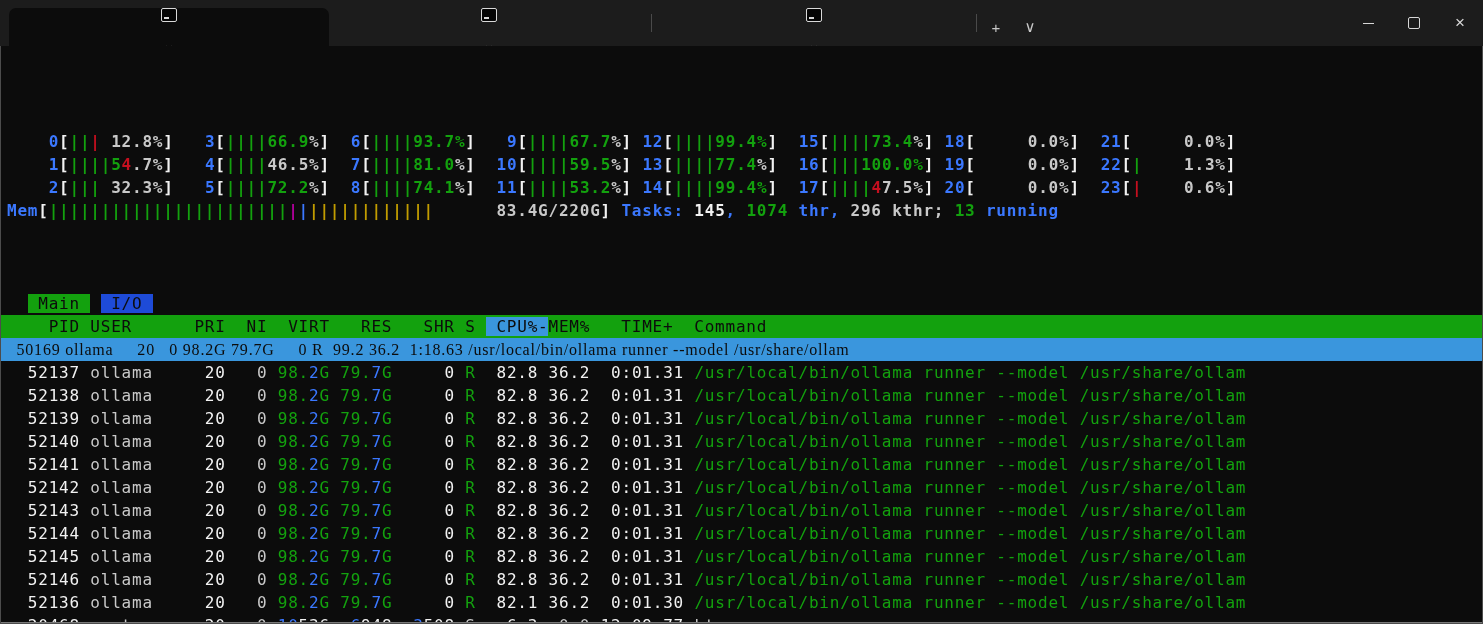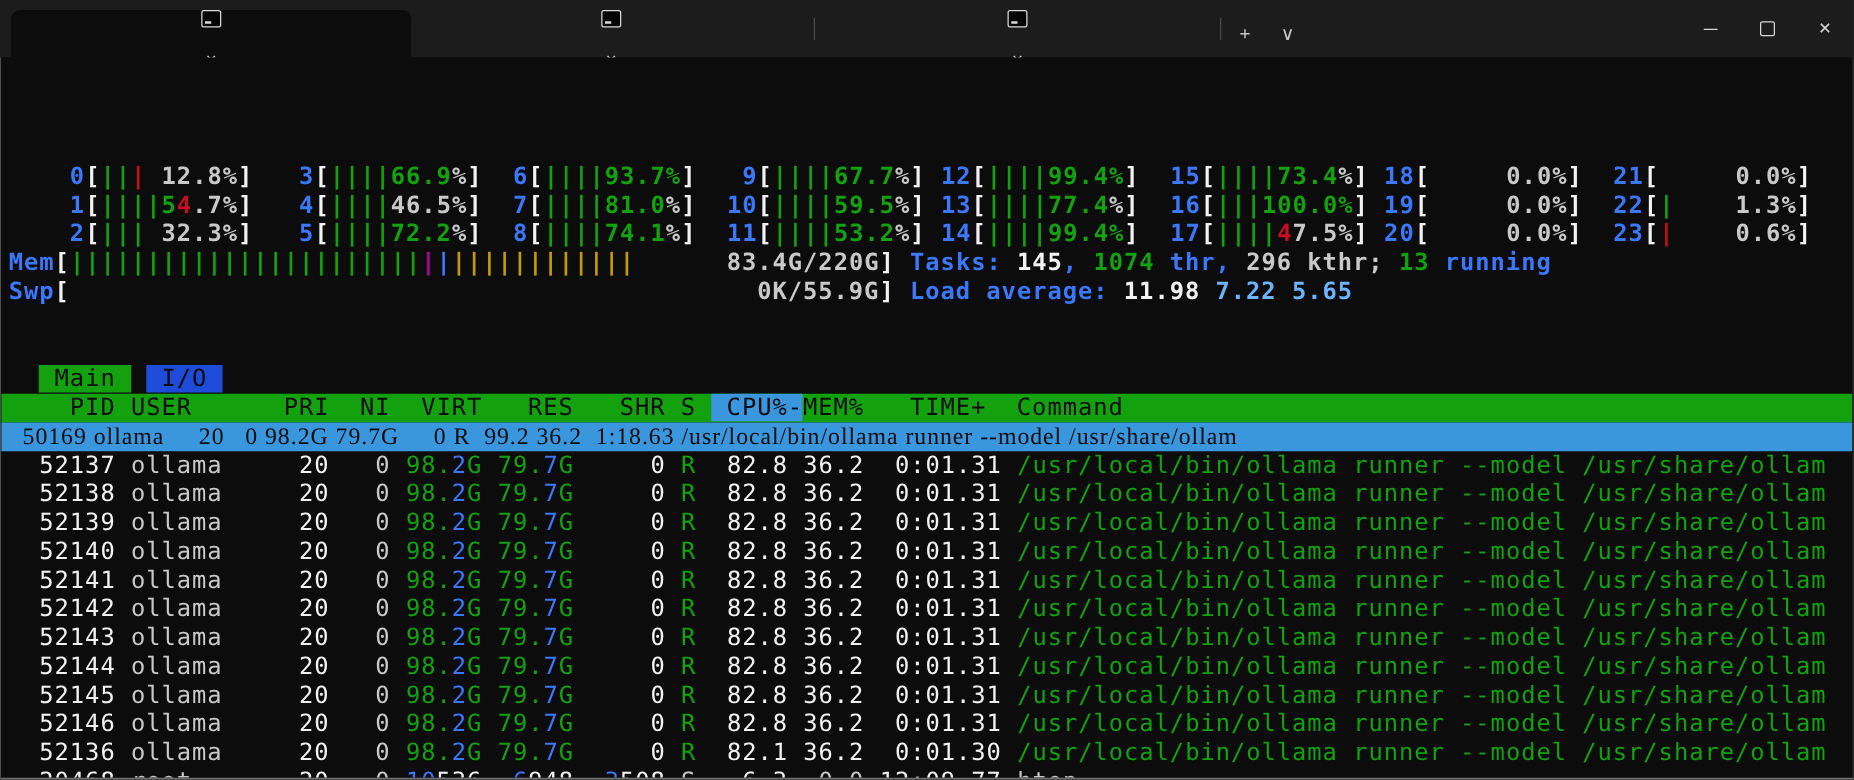--- a/index.html
+++ b/index.html
@@ -20,21 +20,21 @@
   .tsep{width:1px;height:18px;background:#4a4a4a;align-self:center;margin:0 2px;}
   .tbtn{background:none;border:none;color:#c8c8c8;font-size:15px;width:34px;height:38px;
         align-self:flex-end;display:flex;align-items:center;justify-content:center;}
   .wctrls{margin-left:auto;display:flex;}
   .wbtn{width:46px;height:46px;display:flex;align-items:center;justify-content:center;color:#d7d7d7;font-size:17px;}
   .minglyph{width:11px;height:1px;background:#d7d7d7;display:inline-block;}
   .maxglyph{width:10px;height:10px;border:1px solid #d7d7d7;border-radius:2px;display:inline-block;}
   
   .terminal{position:absolute;top:46px;left:1px;right:1px;bottom:2px;background:#0c0c0c;overflow:hidden;}
   .tline{position:absolute;left:0;right:0;height:23px;line-height:23px;padding-left:6px;
-         font-family:"DejaVu Sans Mono",monospace;font-size:19px;letter-spacing:0.78px;
+         font-family:"DejaVu Sans Mono",monospace;font-size:16px;letter-spacing:0.78px;
          white-space:pre;color:#c9c9c9;}
   .tline.bold{font-weight:bold;}
   .sg.x{color:#c9c9c9;}
   .sg.w{color:#f2f2f2;}
   .sg.d{color:#c9c9c9;}
   .sg.g{color:#13a10e;}
   .sg.b{color:#3b78ff;}
   .sg.r{color:#c50f1f;}
   .sg.lb{color:#6cb4ff;}
   .sg.y{color:#c19c00;}
@@ -83,21 +83,20 @@
           <span class="maxglyph"></span>
         </div>
       <div class="wbtn">×</div>
     </div>
   </div>
   <div class="terminal" id="term">
       <div class="tline bold" style="top: 84px;"><span class="sg x">  </span><span class="sg cap">  0</span><span class="sg br">[</span><span class="sg g">||</span><span class="sg r">|</span><span class="sg d"> 12.8%</span><span class="sg br">]</span><span class="sg x"> </span><span class="sg cap">  3</span><span class="sg br">[</span><span class="sg g">||||</span><span class="sg g">66.9</span><span class="sg d">%</span><span class="sg br">]</span><span class="sg cap">  6</span><span class="sg br">[</span><span class="sg g">||||</span><span class="sg g">93.7%</span><span class="sg br">]</span><span class="sg x"> </span><span class="sg cap">  9</span><span class="sg br">[</span><span class="sg g">||||</span><span class="sg g">67.7</span><span class="sg d">%</span><span class="sg br">]</span><span class="sg cap"> 12</span><span class="sg br">[</span><span class="sg g">||||</span><span class="sg g">99.4%</span><span class="sg br">]</span><span class="sg x"> </span><span class="sg cap"> 15</span><span class="sg br">[</span><span class="sg g">||||</span><span class="sg g">73.4</span><span class="sg d">%</span><span class="sg br">]</span><span class="sg cap"> 18</span><span class="sg br">[</span><span class="sg d">     0.0%</span><span class="sg br">]</span><span class="sg x"> </span><span class="sg cap"> 21</span><span class="sg br">[</span><span class="sg d">     0.0%</span><span class="sg br">]</span></div>
       <div class="tline bold" style="top: 107px;"><span class="sg x">  </span><span class="sg cap">  1</span><span class="sg br">[</span><span class="sg g">||||</span><span class="sg g">5</span><span class="sg r">4</span><span class="sg d">.7%</span><span class="sg br">]</span><span class="sg x"> </span><span class="sg cap">  4</span><span class="sg br">[</span><span class="sg g">||||</span><span class="sg d">46.5%</span><span class="sg br">]</span><span class="sg cap">  7</span><span class="sg br">[</span><span class="sg g">||||</span><span class="sg g">81.0</span><span class="sg d">%</span><span class="sg br">]</span><span class="sg x"> </span><span class="sg cap"> 10</span><span class="sg br">[</span><span class="sg g">||||</span><span class="sg g">59.5</span><span class="sg d">%</span><span class="sg br">]</span><span class="sg cap"> 13</span><span class="sg br">[</span><span class="sg g">||||</span><span class="sg g">77.4</span><span class="sg d">%</span><span class="sg br">]</span><span class="sg x"> </span><span class="sg cap"> 16</span><span class="sg br">[</span><span class="sg g">|||</span><span class="sg g">100.0%</span><span class="sg br">]</span><span class="sg cap"> 19</span><span class="sg br">[</span><span class="sg d">     0.0%</span><span class="sg br">]</span><span class="sg x"> </span><span class="sg cap"> 22</span><span class="sg br">[</span><span class="sg g">|</span><span class="sg d">    1.3%</span><span class="sg br">]</span></div>
       <div class="tline bold" style="top: 130px;"><span class="sg x">  </span><span class="sg cap">  2</span><span class="sg br">[</span><span class="sg g">|||</span><span class="sg d"> 32.3%</span><span class="sg br">]</span><span class="sg x"> </span><span class="sg cap">  5</span><span class="sg br">[</span><span class="sg g">||||</span><span class="sg g">72.2</span><span class="sg d">%</span><span class="sg br">]</span><span class="sg cap">  8</span><span class="sg br">[</span><span class="sg g">||||</span><span class="sg g">74.1</span><span class="sg d">%</span><span class="sg br">]</span><span class="sg x"> </span><span class="sg cap"> 11</span><span class="sg br">[</span><span class="sg g">||||</span><span class="sg g">53.2</span><span class="sg d">%</span><span class="sg br">]</span><span class="sg cap"> 14</span><span class="sg br">[</span><span class="sg g">||||</span><span class="sg g">99.4%</span><span class="sg br">]</span><span class="sg x"> </span><span class="sg cap"> 17</span><span class="sg br">[</span><span class="sg g">||||</span><span class="sg r">4</span><span class="sg d">7.5%</span><span class="sg br">]</span><span class="sg cap"> 20</span><span class="sg br">[</span><span class="sg d">     0.0%</span><span class="sg br">]</span><span class="sg x"> </span><span class="sg cap"> 23</span><span class="sg br">[</span><span class="sg r">|</span><span class="sg d">    0.6%</span><span class="sg br">]</span></div>
       <div class="tline bold" style="top: 153px;"><span class="sg cap">Mem</span><span class="sg br">[</span><span class="sg g">|||||||||||||||||||||||</span><span class="sg m">|</span><span class="sg b">|</span><span class="sg y">||||||||||||</span><span class="sg d">      83.4G/220G</span><span class="sg br">]</span><span class="sg x"> </span><span class="sg b">Tasks: </span><span class="sg w">145</span><span class="sg b">, </span><span class="sg g">1074</span><span class="sg b"> thr, </span><span class="sg d">296 kthr; </span><span class="sg g">13</span><span class="sg b"> running</span></div>
-      <div class="tline bold" style="top: 176px;"><span class="sg cap">Swp</span><span class="sg br">[</span><span class="sg d">                                             0K/55.9G</span><span class="sg br">]</span><span class="sg x"> </span><span class="sg b">Load average: </span><span class="sg w">11.98 </span><span class="sg lb">7.22 </span><span class="sg lb">5.65</span></div>
       <div class="tline hdrline" style="top: 269px;"><span class="sg hdrt">    PID USER      PRI  NI  VIRT   RES   SHR S </span><span class="sg hdrs"> CPU%-</span><span class="sg hdrt">MEM%   TIME+  Command</span></div>
       <div class="tline " style="top: 246px;"><span class="sg x">  </span><span class="sg chipg"> Main </span><span class="sg x"> </span><span class="sg chipb"> I/O </span></div>
       <div class="tline prow sel" style="top: 292px;"><span class="sg w">  50169 </span><span class="sg d">ollama    </span><span class="sg w"> 20 </span><span class="sg d">  0 </span><span class="sg g">98.</span><span class="sg b">2</span><span class="sg g">G</span><span class="sg x"> </span><span class="sg g">79.</span><span class="sg b">7</span><span class="sg g">G</span><span class="sg x"> </span><span class="sg w">    0 </span><span class="sg g">R </span><span class="sg w"> 99.2 </span><span class="sg w">36.2 </span><span class="sg w"> 1:18.63 </span><span class="sg g">/usr/local/bin/ollama runner --model /usr/share/ollam</span></div>
       <div class="tline prow" style="top: 315px;"><span class="sg w">  52137 </span><span class="sg d">ollama    </span><span class="sg w"> 20 </span><span class="sg d">  0 </span><span class="sg g">98.</span><span class="sg b">2</span><span class="sg g">G</span><span class="sg x"> </span><span class="sg g">79.</span><span class="sg b">7</span><span class="sg g">G</span><span class="sg x"> </span><span class="sg w">    0 </span><span class="sg g">R </span><span class="sg w"> 82.8 </span><span class="sg w">36.2 </span><span class="sg w"> 0:01.31 </span><span class="sg g">/usr/local/bin/ollama runner --model /usr/share/ollam</span></div>
       <div class="tline prow" style="top: 338px;"><span class="sg w">  52138 </span><span class="sg d">ollama    </span><span class="sg w"> 20 </span><span class="sg d">  0 </span><span class="sg g">98.</span><span class="sg b">2</span><span class="sg g">G</span><span class="sg x"> </span><span class="sg g">79.</span><span class="sg b">7</span><span class="sg g">G</span><span class="sg x"> </span><span class="sg w">    0 </span><span class="sg g">R </span><span class="sg w"> 82.8 </span><span class="sg w">36.2 </span><span class="sg w"> 0:01.31 </span><span class="sg g">/usr/local/bin/ollama runner --model /usr/share/ollam</span></div>
       <div class="tline prow" style="top: 361px;"><span class="sg w">  52139 </span><span class="sg d">ollama    </span><span class="sg w"> 20 </span><span class="sg d">  0 </span><span class="sg g">98.</span><span class="sg b">2</span><span class="sg g">G</span><span class="sg x"> </span><span class="sg g">79.</span><span class="sg b">7</span><span class="sg g">G</span><span class="sg x"> </span><span class="sg w">    0 </span><span class="sg g">R </span><span class="sg w"> 82.8 </span><span class="sg w">36.2 </span><span class="sg w"> 0:01.31 </span><span class="sg g">/usr/local/bin/ollama runner --model /usr/share/ollam</span></div>
       <div class="tline prow" style="top: 384px;"><span class="sg w">  52140 </span><span class="sg d">ollama    </span><span class="sg w"> 20 </span><span class="sg d">  0 </span><span class="sg g">98.</span><span class="sg b">2</span><span class="sg g">G</span><span class="sg x"> </span><span class="sg g">79.</span><span class="sg b">7</span><span class="sg g">G</span><span class="sg x"> </span><span class="sg w">    0 </span><span class="sg g">R </span><span class="sg w"> 82.8 </span><span class="sg w">36.2 </span><span class="sg w"> 0:01.31 </span><span class="sg g">/usr/local/bin/ollama runner --model /usr/share/ollam</span></div>
       <div class="tline prow" style="top: 407px;"><span class="sg w">  52141 </span><span class="sg d">ollama    </span><span class="sg w"> 20 </span><span class="sg d">  0 </span><span class="sg g">98.</span><span class="sg b">2</span><span class="sg g">G</span><span class="sg x"> </span><span class="sg g">79.</span><span class="sg b">7</span><span class="sg g">G</span><span class="sg x"> </span><span class="sg w">    0 </span><span class="sg g">R </span><span class="sg w"> 82.8 </span><span class="sg w">36.2 </span><span class="sg w"> 0:01.31 </span><span class="sg g">/usr/local/bin/ollama runner --model /usr/share/ollam</span></div>
       <div class="tline prow" style="top: 430px;"><span class="sg w">  52142 </span><span class="sg d">ollama    </span><span class="sg w"> 20 </span><span class="sg d">  0 </span><span class="sg g">98.</span><span class="sg b">2</span><span class="sg g">G</span><span class="sg x"> </span><span class="sg g">79.</span><span class="sg b">7</span><span class="sg g">G</span><span class="sg x"> </span><span class="sg w">    0 </span><span class="sg g">R </span><span class="sg w"> 82.8 </span><span class="sg w">36.2 </span><span class="sg w"> 0:01.31 </span><span class="sg g">/usr/local/bin/ollama runner --model /usr/share/ollam</span></div>
       <div class="tline prow" style="top: 453px;"><span class="sg w">  52143 </span><span class="sg d">ollama    </span><span class="sg w"> 20 </span><span class="sg d">  0 </span><span class="sg g">98.</span><span class="sg b">2</span><span class="sg g">G</span><span class="sg x"> </span><span class="sg g">79.</span><span class="sg b">7</span><span class="sg g">G</span><span class="sg x"> </span><span class="sg w">    0 </span><span class="sg g">R </span><span class="sg w"> 82.8 </span><span class="sg w">36.2 </span><span class="sg w"> 0:01.31 </span><span class="sg g">/usr/local/bin/ollama runner --model /usr/share/ollam</span></div>

